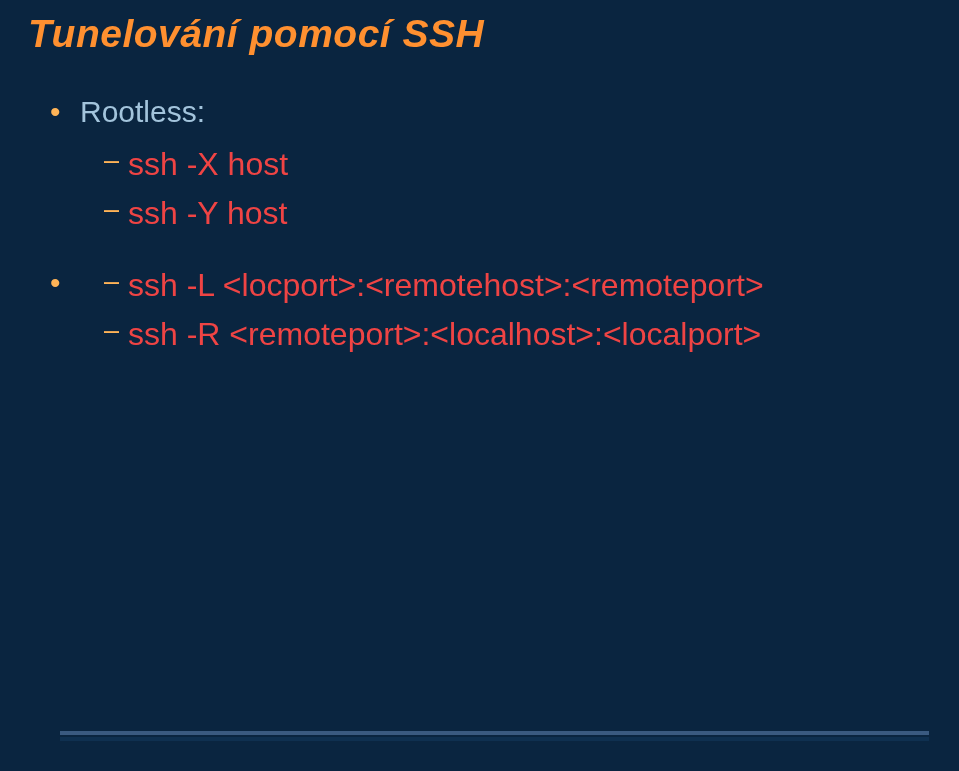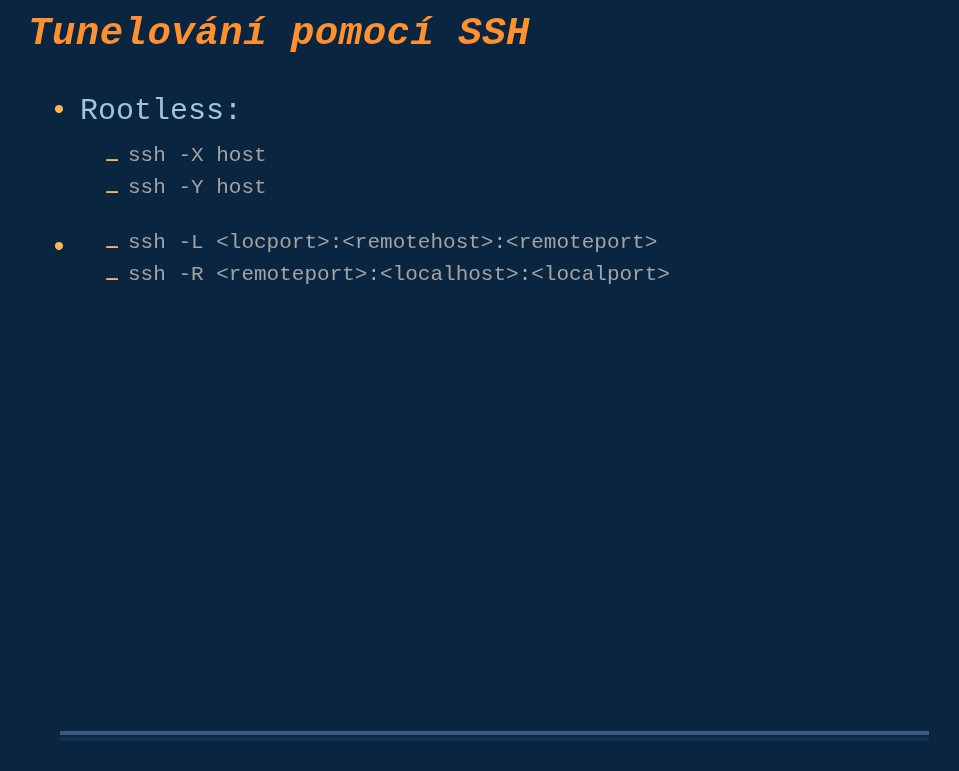--- a/index.html
+++ b/index.html
@@ -1,15 +1,15 @@
 <!DOCTYPE html>
 <html><head>
 <meta charset="utf-8">
 <style>
-  * { margin: 0; padding: 0; box-sizing: border-box; font-family: Liberation Mono, monospace; }
+  * { margin: 0; padding: 0; box-sizing: border-box; }
   html, body { width: 959px; height: 771px; overflow: hidden; }
   body {
     background: #0a2540;
     font-family: Verdana, Geneva, sans-serif;
     color: #a3c4dc;
     padding: 12px 28px 0 28px;
     position: relative;
   }
   .title {
     color: #ff9030;
@@ -39,24 +39,24 @@
     color: #ffb457;
     font-size: 30px;
   }
   ul.sub {
     list-style: none;
     padding-left: 24px;
     margin-top: 6px;
   }
   ul.sub > li {
     position: relative;
-    font-size: 21px;
+    font-size: 32px;
     line-height: 1.55;
     padding-left: 24px;
-    color: #a3a3a3;
+    color: #ef4444;
   }
   ul.sub > li::before {
     content: "–";
     position: absolute;
     left: 0;
     top: 0;
     color: #ffb457;
     font-size: 27px;
   }
   .footer-line {

